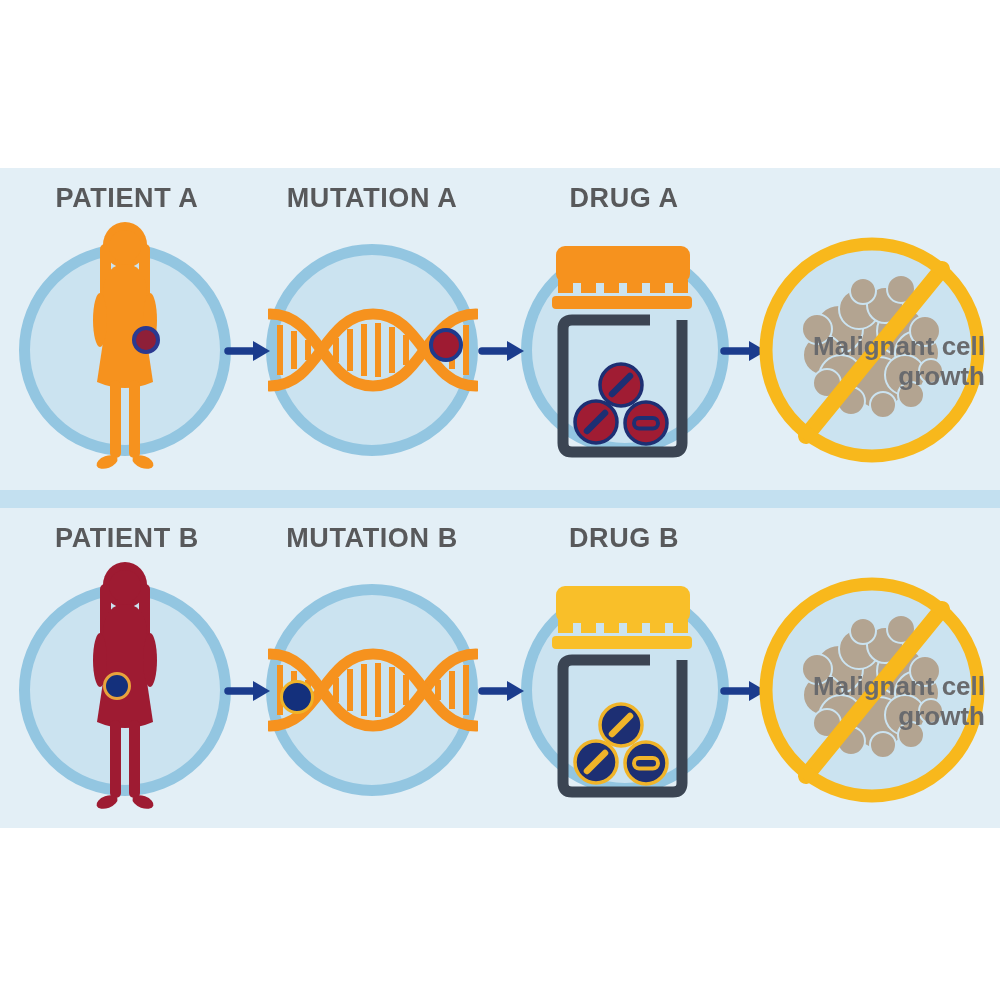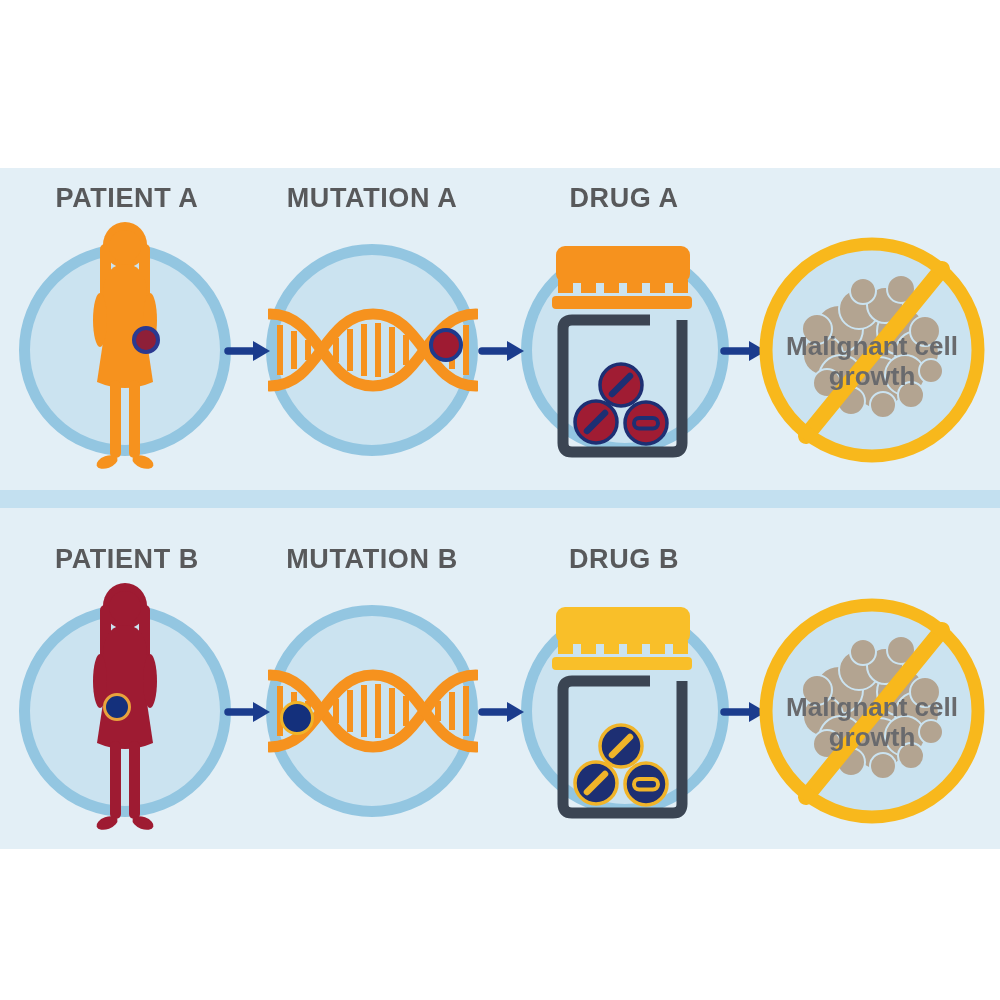--- a/index.html
+++ b/index.html
@@ -3,21 +3,21 @@
 <meta charset="utf-8">
 <style>
   html,body{margin:0;padding:0;background:#ffffff;}
   .stage{
     position:relative;width:1000px;height:1000px;background:#ffffff;
     overflow:hidden;font-family:"Liberation Sans", sans-serif;
   }
   .band{position:absolute;left:0;width:1000px;background:var(--band,#e3eff6);}
   .band-a{top:168px;height:412px;}
   .band-sep{top:490px;height:18px;background:var(--separator,#c3e0f0);}
-  .band-b{top:529px;height:320px;}
+  .band-b{top:508px;height:320px;}
 
   .label{
     position:absolute;top:15px;width:210px;text-align:center;
     font-size:27px;font-weight:700;letter-spacing:.6px;
     color:var(--label-text,#58595b);white-space:nowrap;
   }
   .label-patient{left:22px;}
   .label-mutation{left:267px;}
   .label-drug{left:519px;}
 
@@ -55,21 +55,21 @@
   .arrow-1{left:224px;}
   .arrow-2{left:478px;}
   .arrow-3{left:720px;}
 
   .bottle-svg{position:absolute;left:550px;top:70px;width:145px;height:228px;}
 
   .no-circle{position:absolute;left:759px;top:69px;width:226px;height:226px;}
   .no-circle svg{position:absolute;left:0;top:0;}
   .result-text{
     position:absolute;left:0;top:0;width:226px;height:226px;
-    display:flex;flex-direction:column;align-items:center;justify-content:center;
+    display:flex;flex-direction:column;align-items:flex-end;justify-content:center;
     padding-top:22px;box-sizing:border-box;
     font-size:26px;font-weight:600;line-height:30px;
     color:var(--result-text,#696a6d);text-align:center;
   }
 </style>
 </head>
 <body>
 
 <svg width="0" height="0" style="position:absolute" aria-hidden="true">
   <defs>

